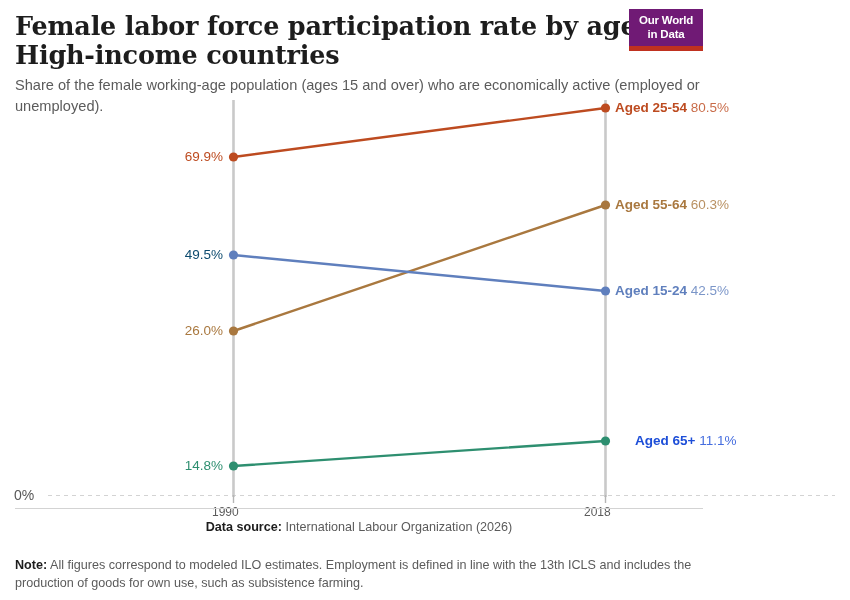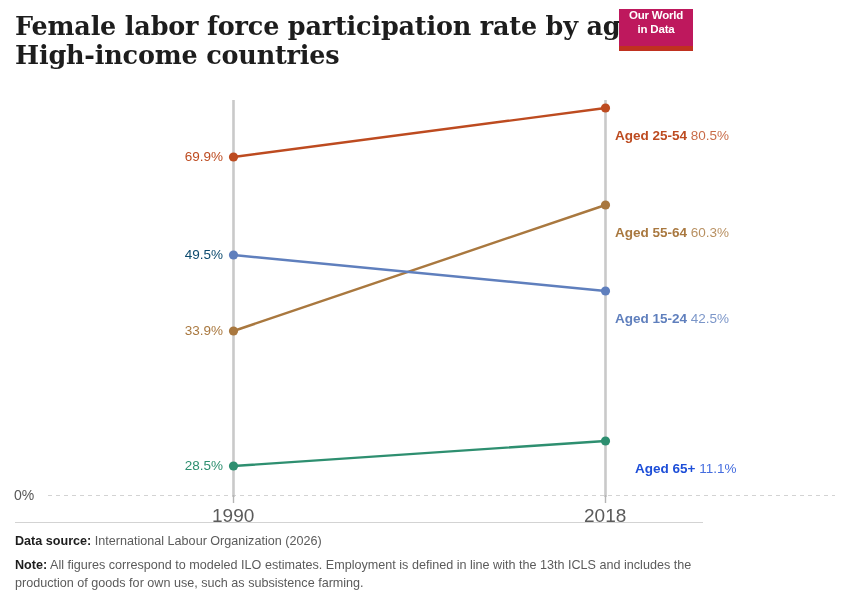--- a/index.html
+++ b/index.html
@@ -45,28 +45,29 @@
     color: #5b5b5b;
     margin: 6px 0 0 0;
     max-width: 700px;
     font-weight: 400;
   }
 
   
   .owid-logo {
     position: absolute;
     top: 9px;
-    right: 10px;
+    right: 0;
     width: 74px;
     height: 42px;
-    background: #be185d;
+    background: #701a75;
     border-bottom: 5px solid #c0311f;
     box-sizing: border-box;
     display: flex;
     align-items: center;
+    justify-content: center;
     flex-direction: column;
   }
   .owid-logo span {
     display: block;
     color: #ffffff;
     font-family: "Liberation Sans", sans-serif;
     font-size: 11.5px;
     font-weight: 700;
     line-height: 1.18;
     text-align: center;
@@ -94,34 +95,33 @@
     white-space: nowrap;
     line-height: 1;
   }
   .lbl.left {
     text-align: right;
     transform: translateY(-50%);
   }
   .lbl.right {
     text-align: left;
     transform: translateY(-50%);
-    margin-top: 28px;
   }
   .lbl .name {
     font-weight: 700;
   }
   .lbl .val {
     font-weight: 400;
     opacity: 0.82;
   }
 
   .axis-tick {
     position: absolute;
     font-family: "Liberation Sans", sans-serif;
-    font-size: 19px;
+    font-size: 12px;
     color: #5b5b5b;
     white-space: nowrap;
   }
   .axis-tick.zero {
     font-size: 14px;
     color: #575757;
   }
 
   
   .footer {
@@ -130,43 +130,44 @@
     right: 15px;
     bottom: 8px;
     border-top: 1px solid #d3d3d3;
     padding-top: 9px;
     font-size: 12.6px;
     color: #5b5b5b;
     line-height: 1.45;
   }
   .footer-row {
     display: flex;
-    justify-content: space-between;
+    justify-content: center;
     align-items: baseline;
     gap: 24px;
   }
   .footer b {
     color: #1d1d1d;
     font-weight: 700;
   }
   .footer-note {
-    margin-top: 5px;
+    margin-top: 19px;
     max-width: 830px;
   }
   .footer-link {
     white-space: nowrap;
   }
 </style>
 </head>
 <body>
 
 <div id="chart-root">
 
   <div class="header">
     <h1 class="title">Female labor force participation rate by age, High-income countries</h1>
+    <p class="subtitle">Share of the female working-age population (ages 15 and over) who are economically active (employed or unemployed).</p>
 
     <div class="owid-logo">
       <span>Our World</span>
       <span>in Data</span>
     </div>
   </div>
 
   <div class="plot">
     <svg width="850" height="600">
 
@@ -198,22 +199,22 @@
         <circle cx="233.5" cy="466" r="4.6" fill="#2e8f70"></circle>
         <circle cx="605.5" cy="441" r="4.6" fill="#2e8f70"></circle>
       </g>
 
       <line x1="233.5" y1="495" x2="233.5" y2="503" stroke="#b5b5b5" stroke-width="1.4"></line>
       <line x1="605.5" y1="495" x2="605.5" y2="503" stroke="#b5b5b5" stroke-width="1.4"></line>
     </svg>
 
     <div class="lbl left" style="right:627px; top:157px; color:#bd4b20;">69.9%</div>
     <div class="lbl left" style="right:627px; top:255px; color:#0c4a6e;">49.5%</div>
-    <div class="lbl left" style="right:627px; top:331px; color:#a9783f;">33.9%</div>
-    <div class="lbl left" style="right:627px; top:466px; color:#2e8f70;">28.5%</div>
+    <div class="lbl left" style="right:627px; top:331px; color:#a9783f;">26.0%</div>
+    <div class="lbl left" style="right:627px; top:466px; color:#2e8f70;">14.8%</div>
 
     <div class="lbl right" style="left:615px; top:108px; color:#bd4b20;">
       <span class="name">Aged 25-54</span><span> </span><span class="val">80.5%</span>
     </div>
 
     <div class="lbl right" style="left:615px; top:205px; color:#a9783f;">
       <span class="name">Aged 55-64</span><span> </span><span class="val">60.3%</span>
     </div>
 
     <div class="lbl right" style="left:615px; top:291px; color:#5f7fbd;">

